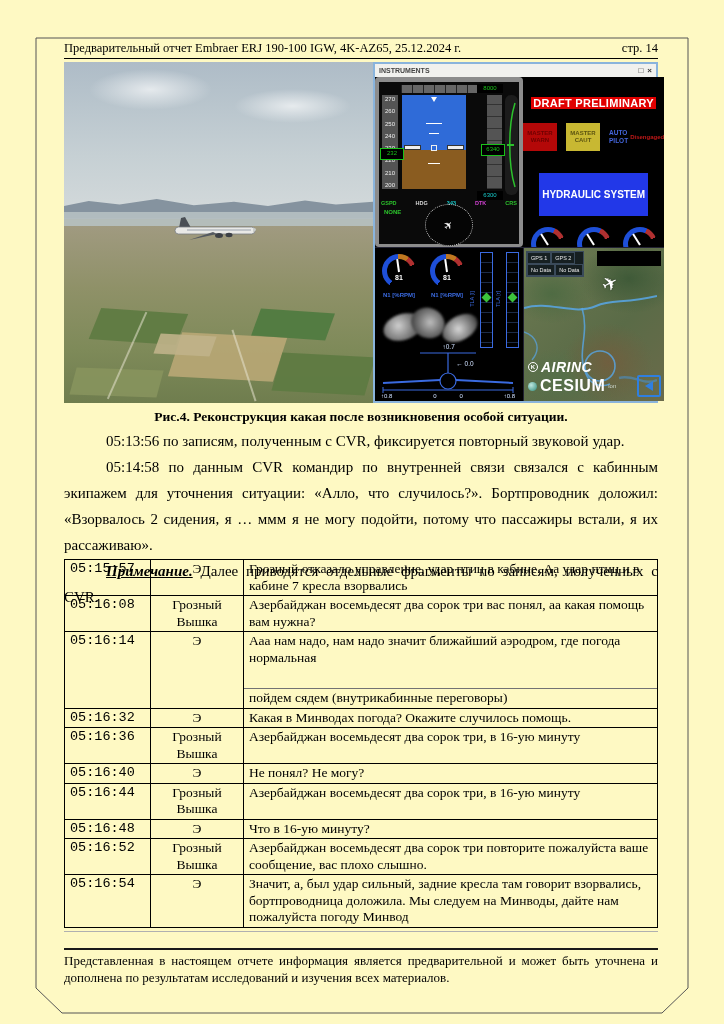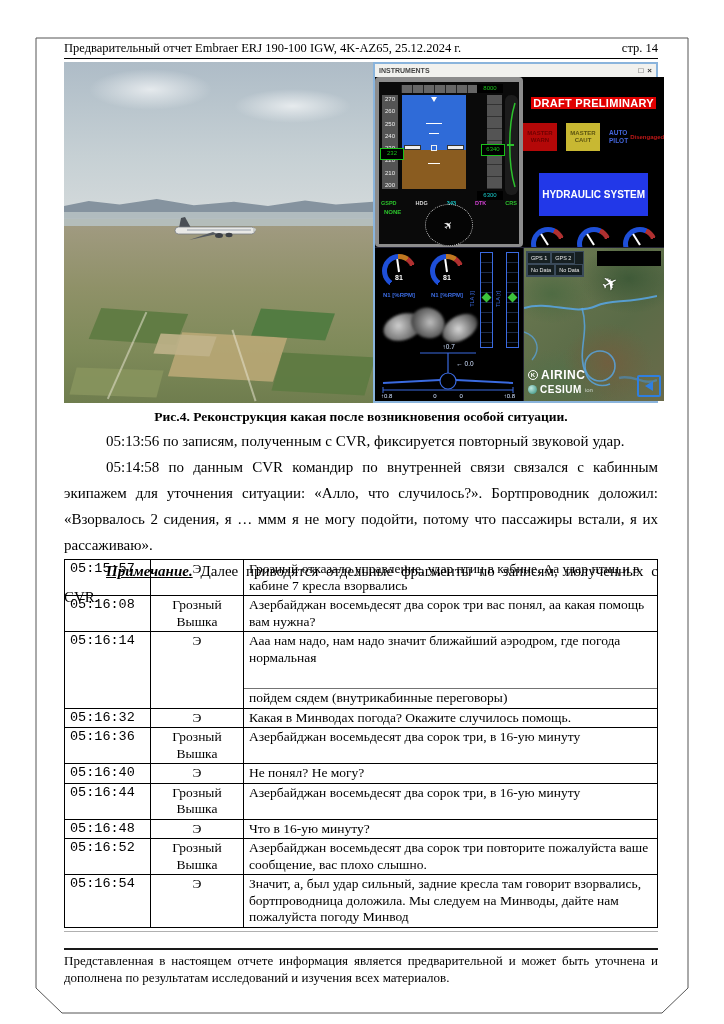--- a/index.html
+++ b/index.html
@@ -1,16 +1,16 @@
 <!DOCTYPE html>
 <html><head>
 <meta charset="utf-8">
 <style>
   html,body{margin:0;padding:0;background:#e8e8e8;}
-  .page{position:relative;width:724px;height:1024px;background:#ffffff;overflow:hidden;
+  .page{position:relative;width:724px;height:1024px;background:#fef9c3;overflow:hidden;
         font-family:"Liberation Serif",serif;color:#000;}
   
   .frame-svg{position:absolute;inset:0;pointer-events:none;}
   
   .hdr{position:absolute;top:41px;left:64px;width:594px;display:flex;justify-content:space-between;
        font-size:12.5px;}
   .hdr-rule{position:absolute;top:58px;left:64px;width:594px;border-top:1.5px solid #000;}
   
   .figure{position:absolute;top:62px;left:64px;width:594px;height:341px;display:flex;}
   .scenery{position:relative;width:309px;height:100%;overflow:hidden;background:#9a977d;}
@@ -120,22 +120,22 @@
              text-shadow:0 0 2px rgba(0,0,0,.6);}
   .gps-box{position:absolute;left:2px;top:3px;background:rgba(8,16,26,.85);color:#e8e8e8;
            font-size:5.5px;border:1px solid #3a4a5a;}
   .gps-box .cellrow{display:flex;}
   .gps-box .cell{padding:2px 3px;border:1px solid #3a4a5a;white-space:nowrap;}
   .redact{position:absolute;right:3px;top:3px;width:64px;height:15px;background:#000;}
   .map-logos{position:absolute;left:4px;bottom:6px;color:#fff;}
   .logo-row{display:flex;align-items:center;gap:3px;font-weight:bold;}
   .logo-circle{display:inline-block;width:8px;height:8px;border:1px solid #fff;border-radius:50%;
                font-size:6px;line-height:8px;text-align:center;}
-  .logo-airinc{font-size:12px;letter-spacing:.5px;}
-  .logo-cesium{font-size:10px;letter-spacing:.5px;}
+  .logo-airinc{font-size:14px;font-style:italic;letter-spacing:.5px;}
+  .logo-cesium{font-size:16px;letter-spacing:.5px;}
   .logo-dot{display:inline-block;width:9px;height:9px;border-radius:50%;
             background:radial-gradient(circle at 35% 35%,#bfe8e0,#2e8b7a);}
   .logo-ion{font-size:6px;color:#cfd8cf;font-weight:normal;}
   .speaker{position:absolute;right:3px;bottom:4px;width:20px;height:18px;border:2px solid #2f7fe0;
            border-radius:2px;display:flex;align-items:center;justify-content:center;}
   .speaker::before{content:"";width:0;height:0;border-top:5px solid transparent;border-bottom:5px solid transparent;
                    border-right:8px solid #2f7fe0;}
   
   .caption{position:absolute;top:409px;left:64px;width:594px;text-align:center;font-weight:bold;font-size:13.5px;}
   .bodytext{position:absolute;top:428px;left:64px;width:594px;font-size:15px;line-height:26px;text-align:justify;}

